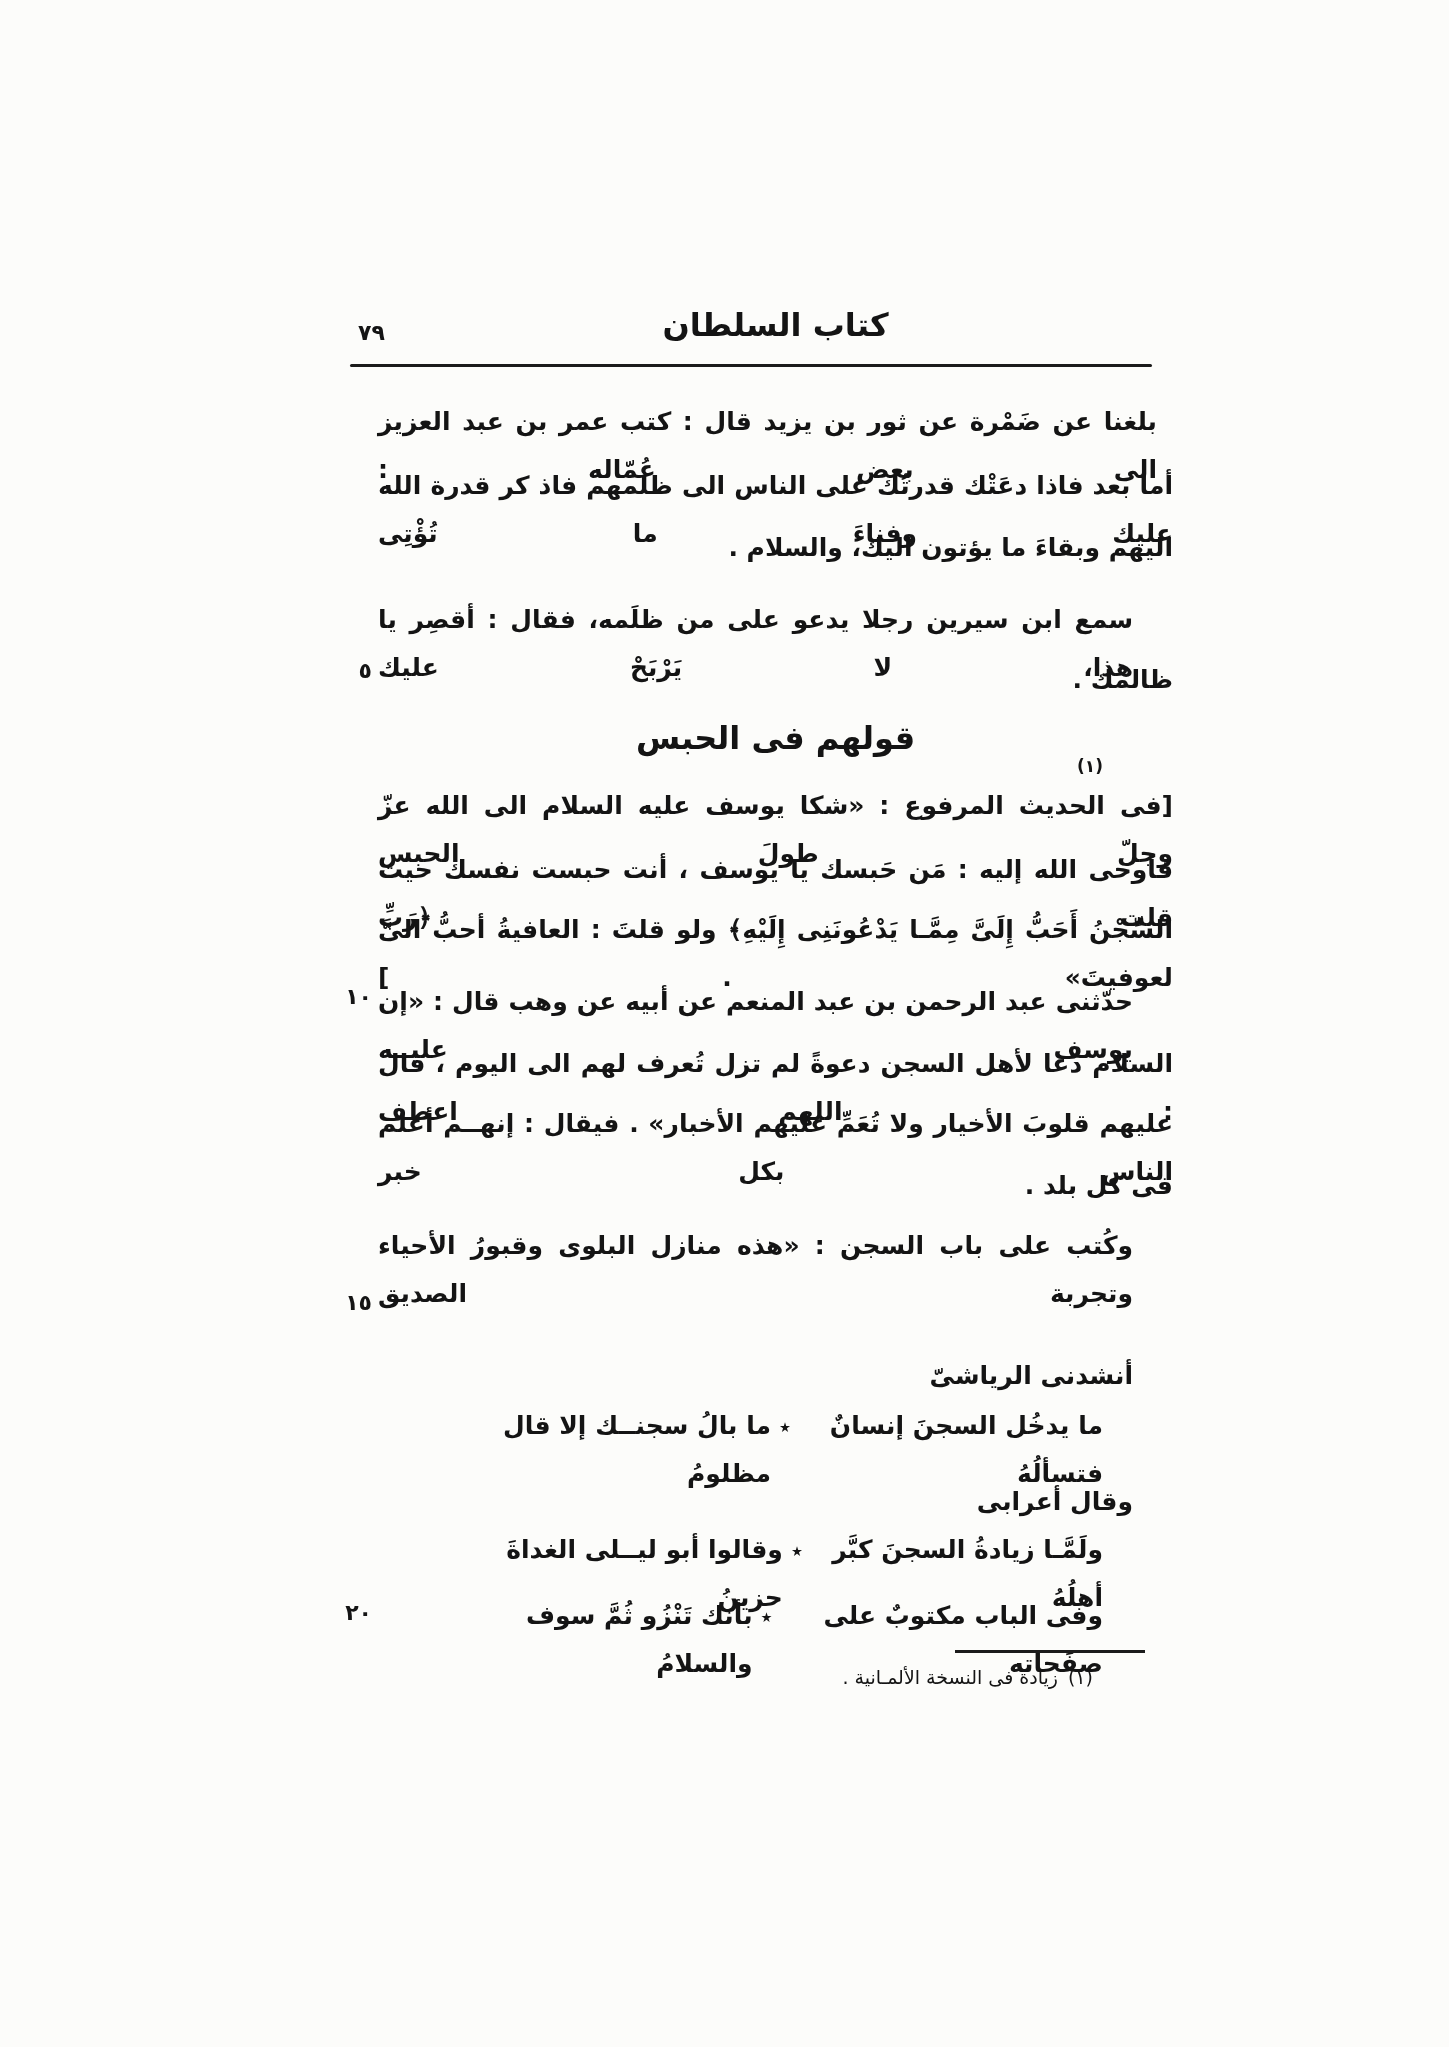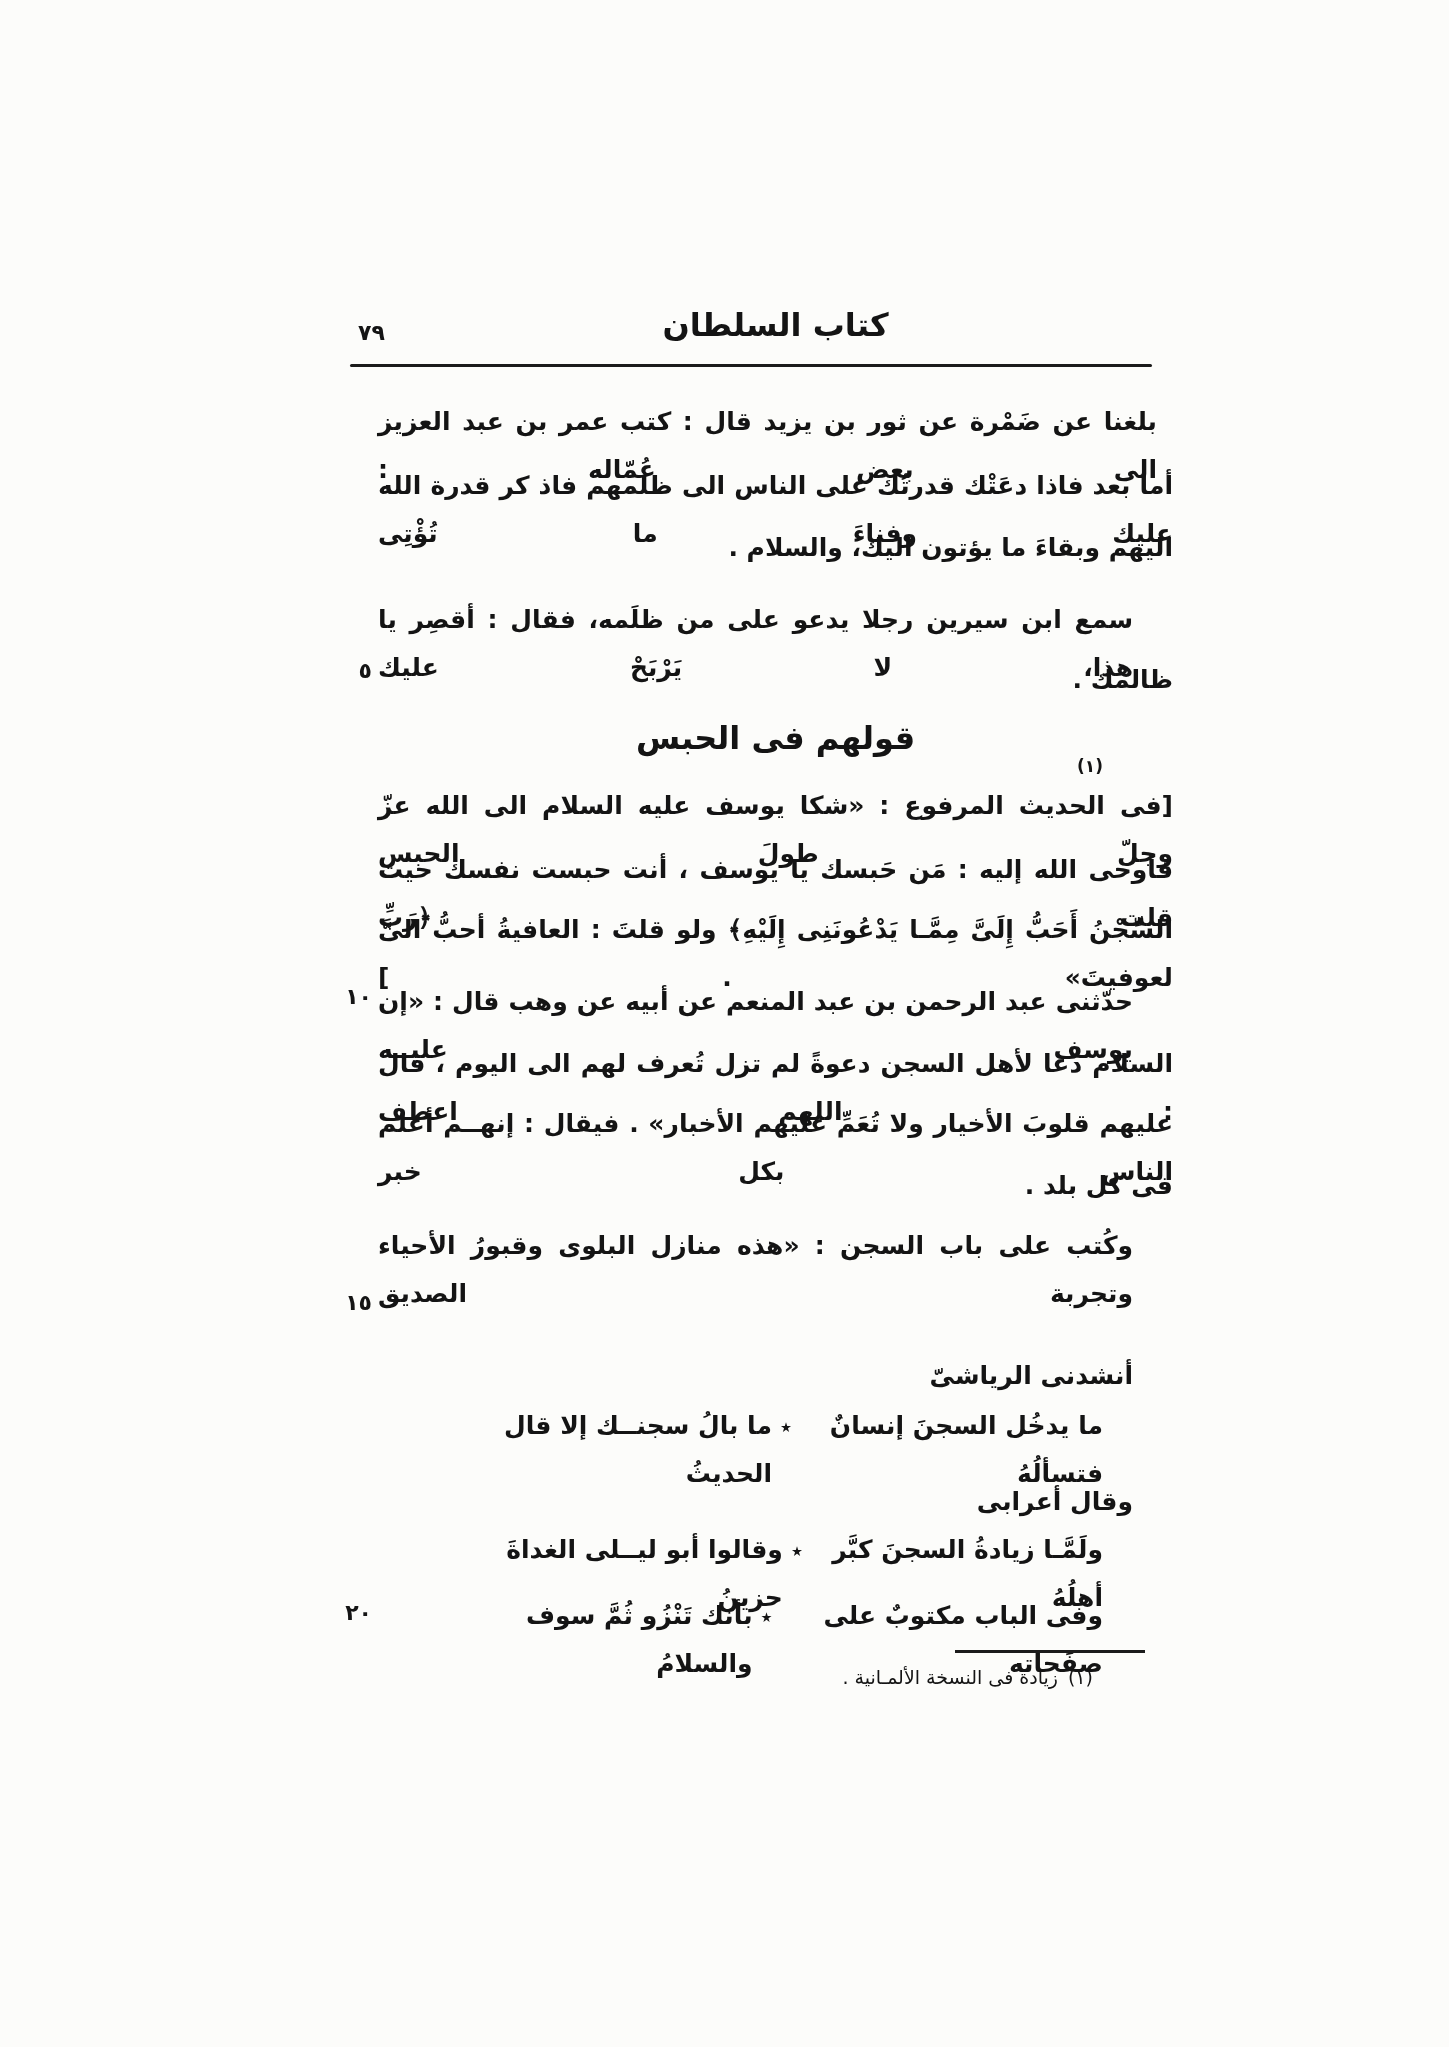--- a/index.html
+++ b/index.html
@@ -88,21 +88,21 @@
   <div class="bline start full" style="top:978px">حدّثنى عبد الرحمن بن عبد المنعم عن أبيه عن وهب قال : «إن يوسف عليــه</div>
   <div class="bline full" style="top:1040px">السلام دعا لأهل السجن دعوةً لم تزل تُعرف لهم الى اليوم ، قال : اللهم اعطف</div>
   <div class="bline full" style="top:1100px">عليهم قلوبَ الأخيار ولا تُعَمِّ عليهم الأخبار» . فيقال : إنهــم أعلم الناس بكل خبر</div>
   <div class="bline" style="top:1162px">فى كل بلد .</div>
   <div class="bline start full" style="top:1222px">وكُتب على باب السجن : «هذه منازل البلوى وقبورُ الأحياء وتجربة الصديق</div>
   <div class="bline start" style="top:1352px">أنشدنى الرياشىّ</div>
 
   <div class="verse" style="top:1402px">
     <span class="hemi">ما يدخُل السجنَ إنسانٌ فتسألُهُ</span>
     <span class="vsep">٭</span>
-    <span class="hemi">ما بالُ سجنــك إلا قال الحديثُ</span>
+    <span class="hemi">ما بالُ سجنــك إلا قال مظلومُ</span>
   </div>
 
   <div class="bline start" style="top:1478px">وقال أعرابى</div>
 
   <div class="verse" style="top:1526px">
     <span class="hemi">ولَمَّـا زيادةُ السجنَ كبَّر أهلُهُ</span>
     <span class="vsep">٭</span>
     <span class="hemi">وقالوا أبو ليــلى الغداةَ حزينُ</span>
   </div>
 

